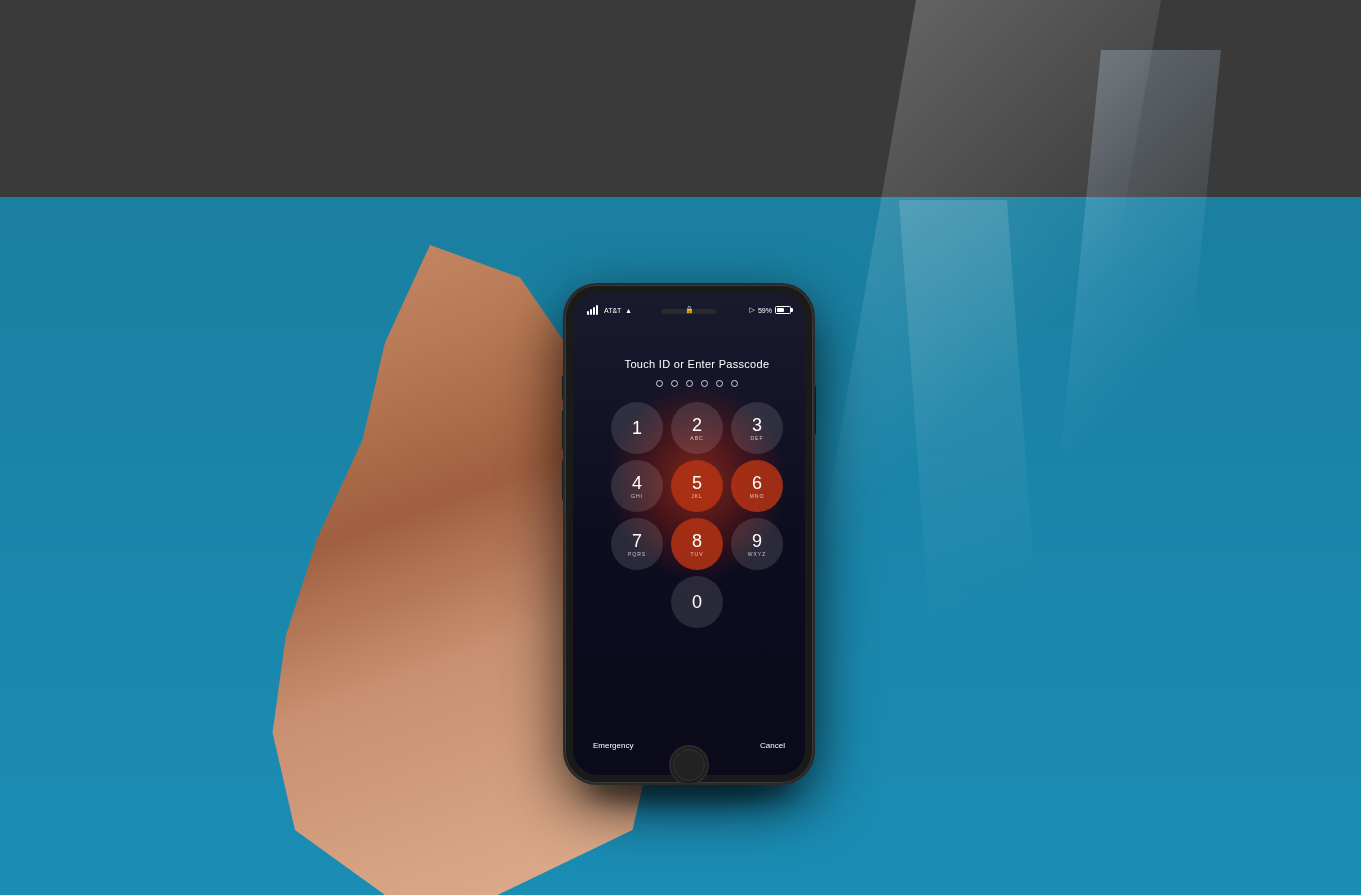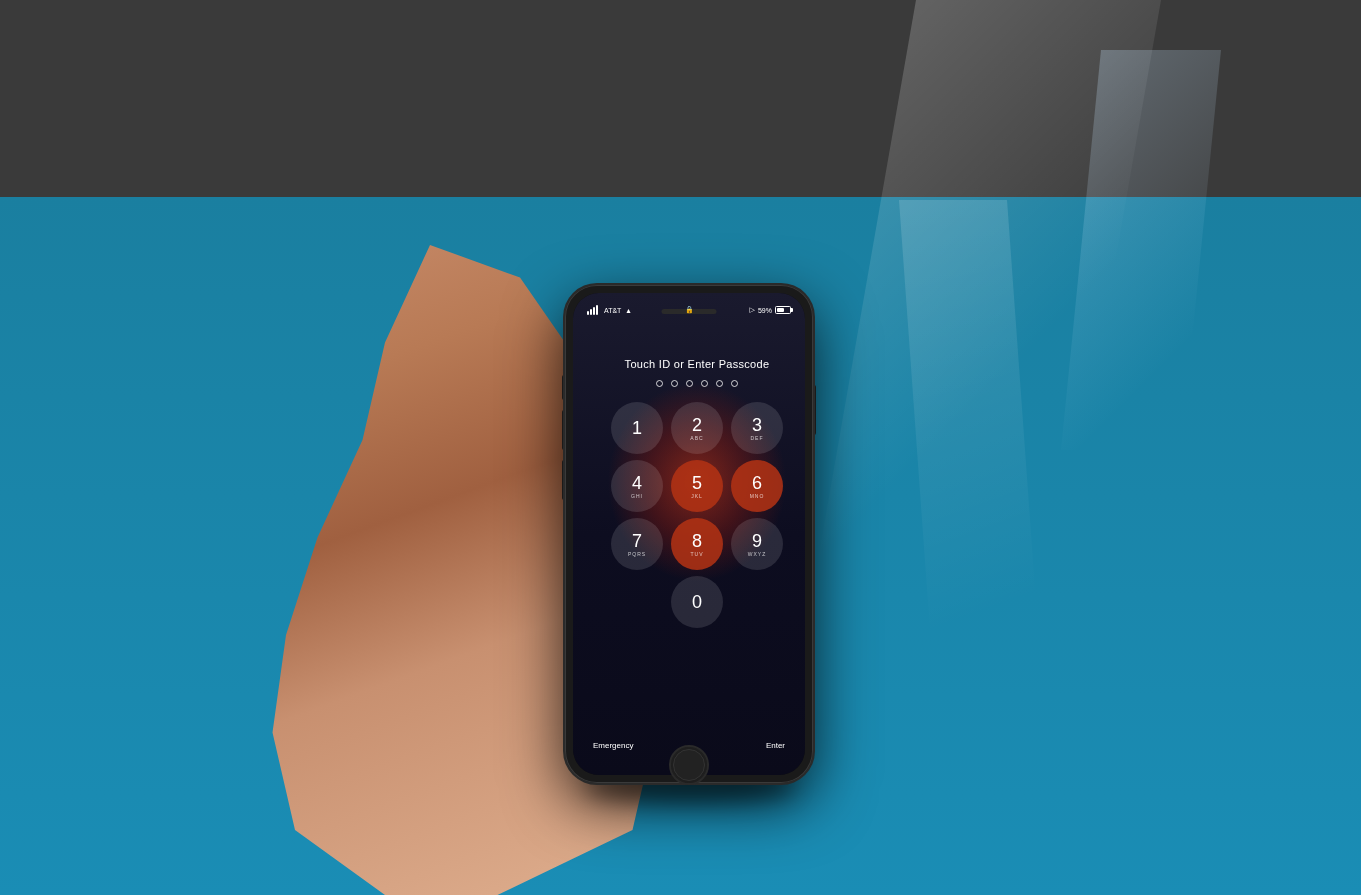--- a/index.html
+++ b/index.html
@@ -566,21 +566,21 @@
           <div class="keypad-row">
             <button class="key-btn">
               <span class="key-number">0</span>
             </button>
           </div>
         </div>
       </div>
 
       <div class="bottom-actions">
         <button class="action-btn">Emergency</button>
-        <button class="action-btn">Enter</button>
+        <button class="action-btn">Cancel</button>
       </div>
     </div>
 
     <div class="home-button">
       <div class="home-button-inner"></div>
     </div>
   </div>
 </div>
 
 </body></html>

